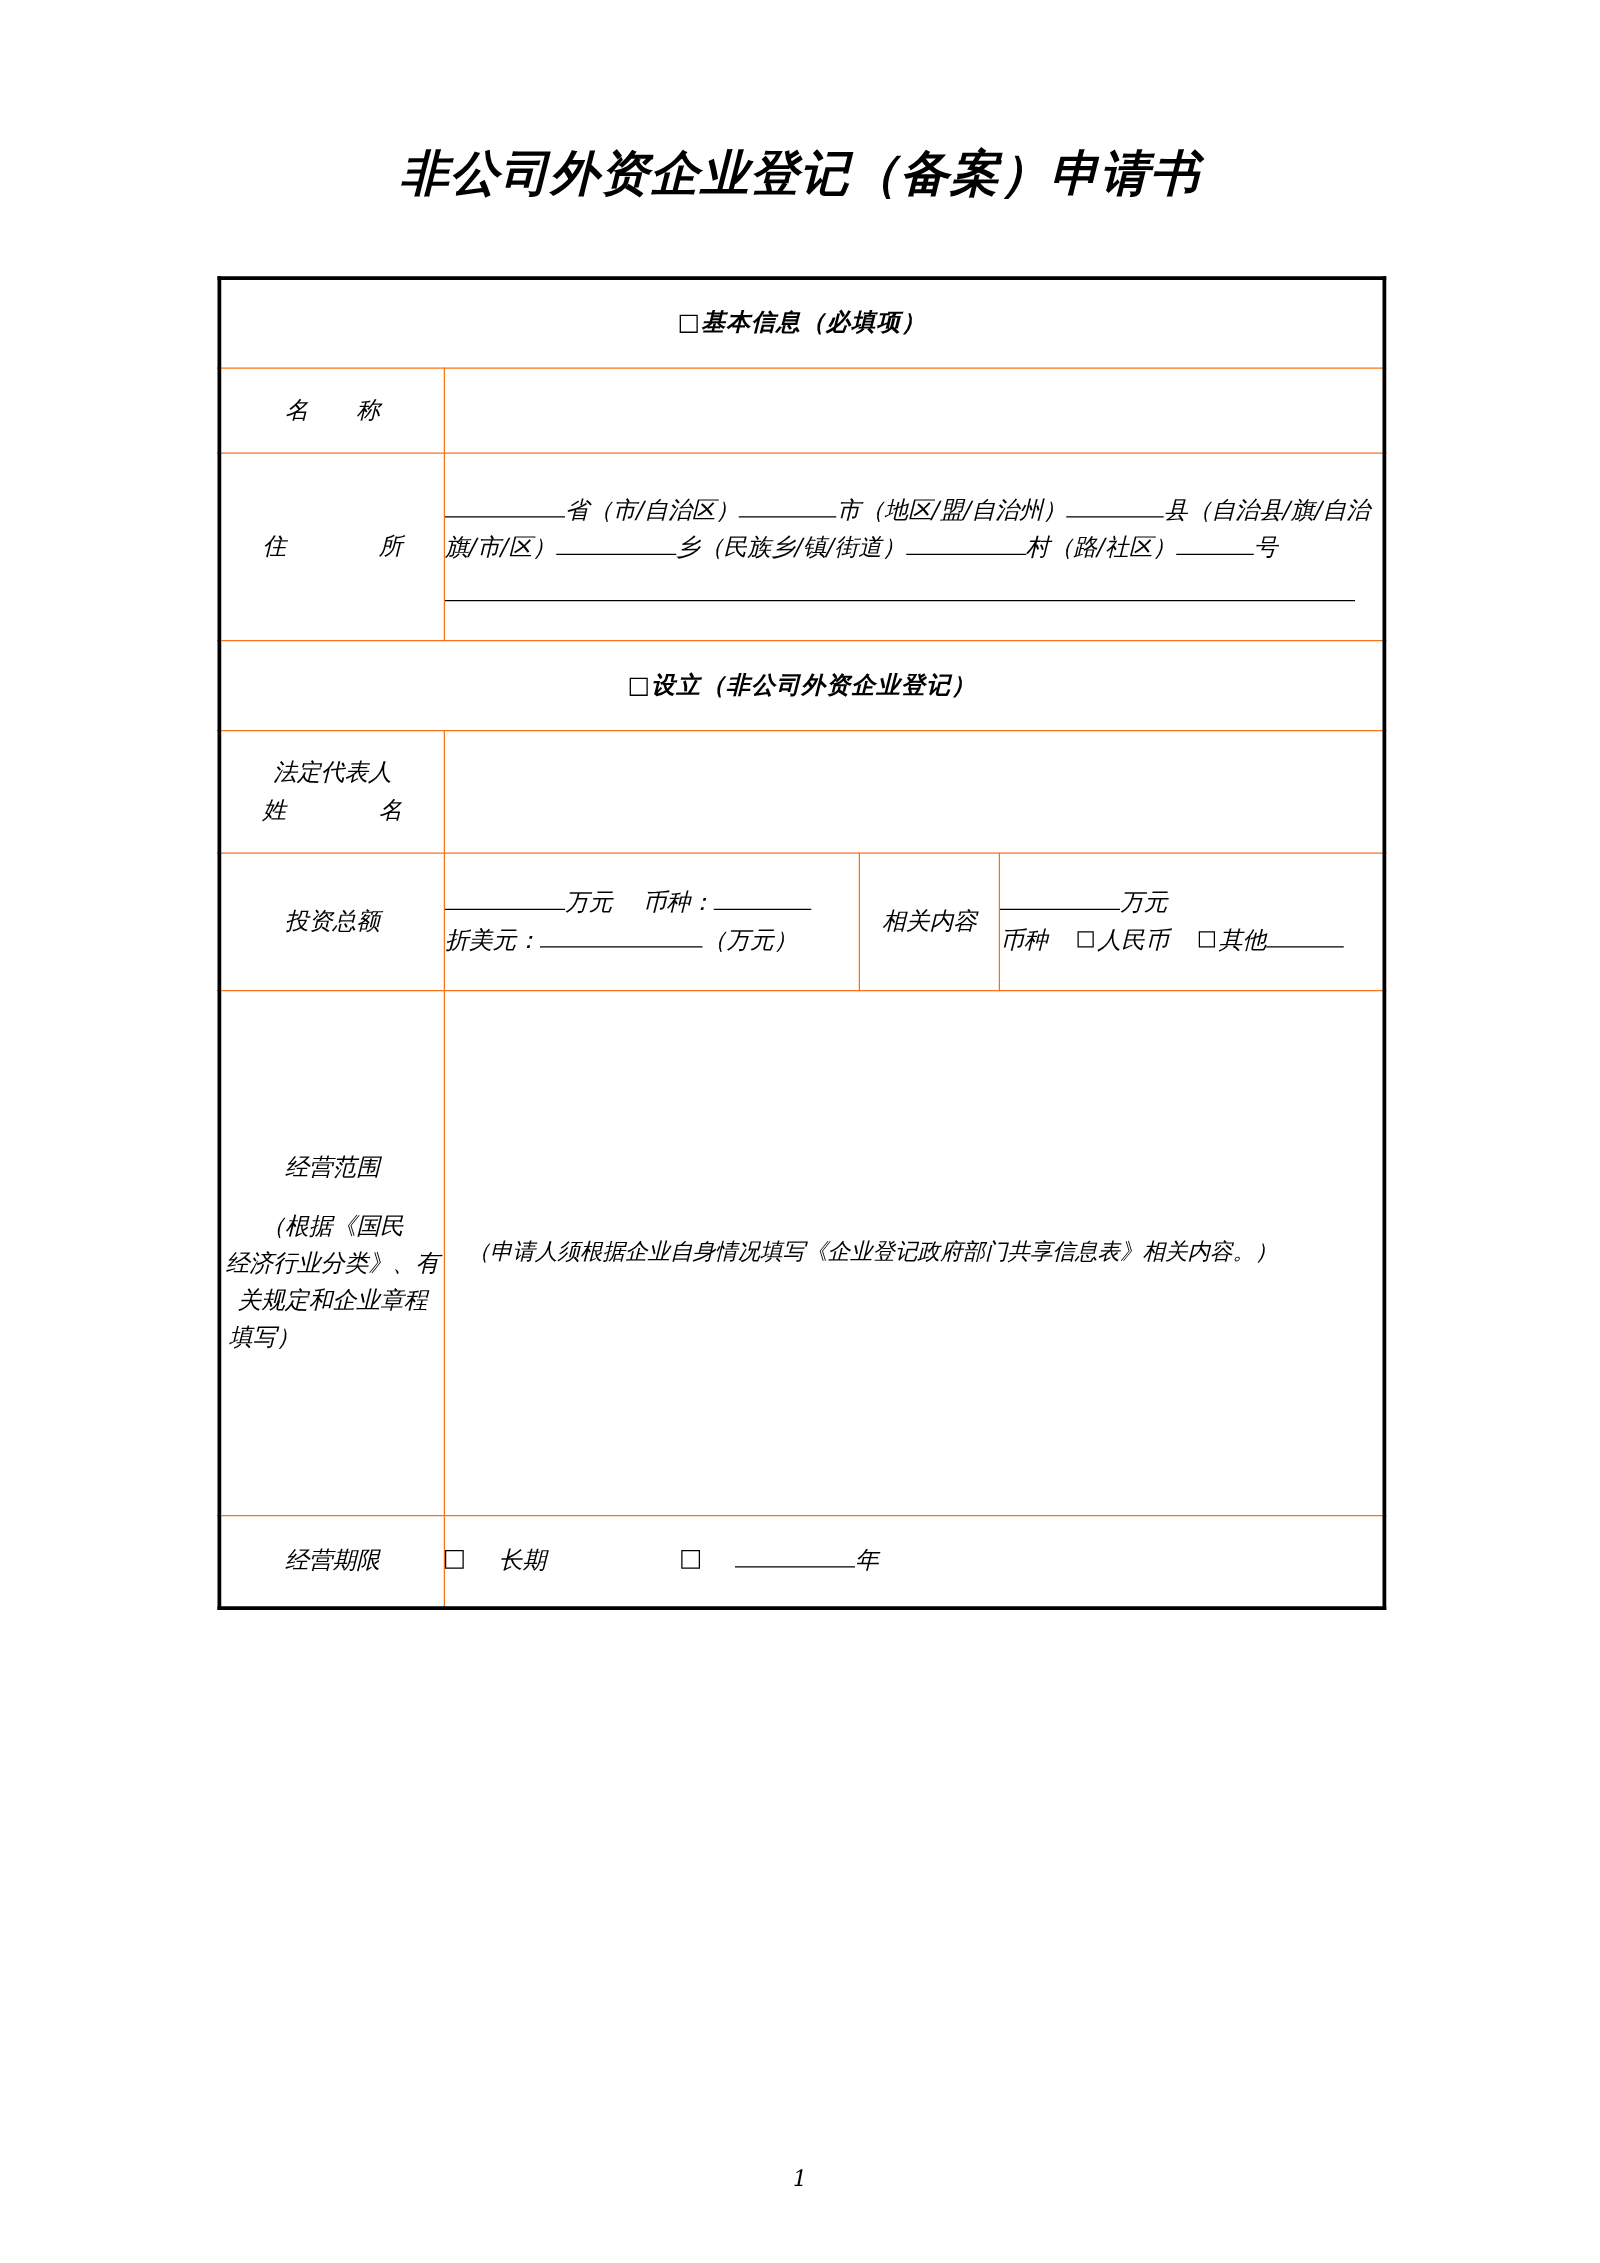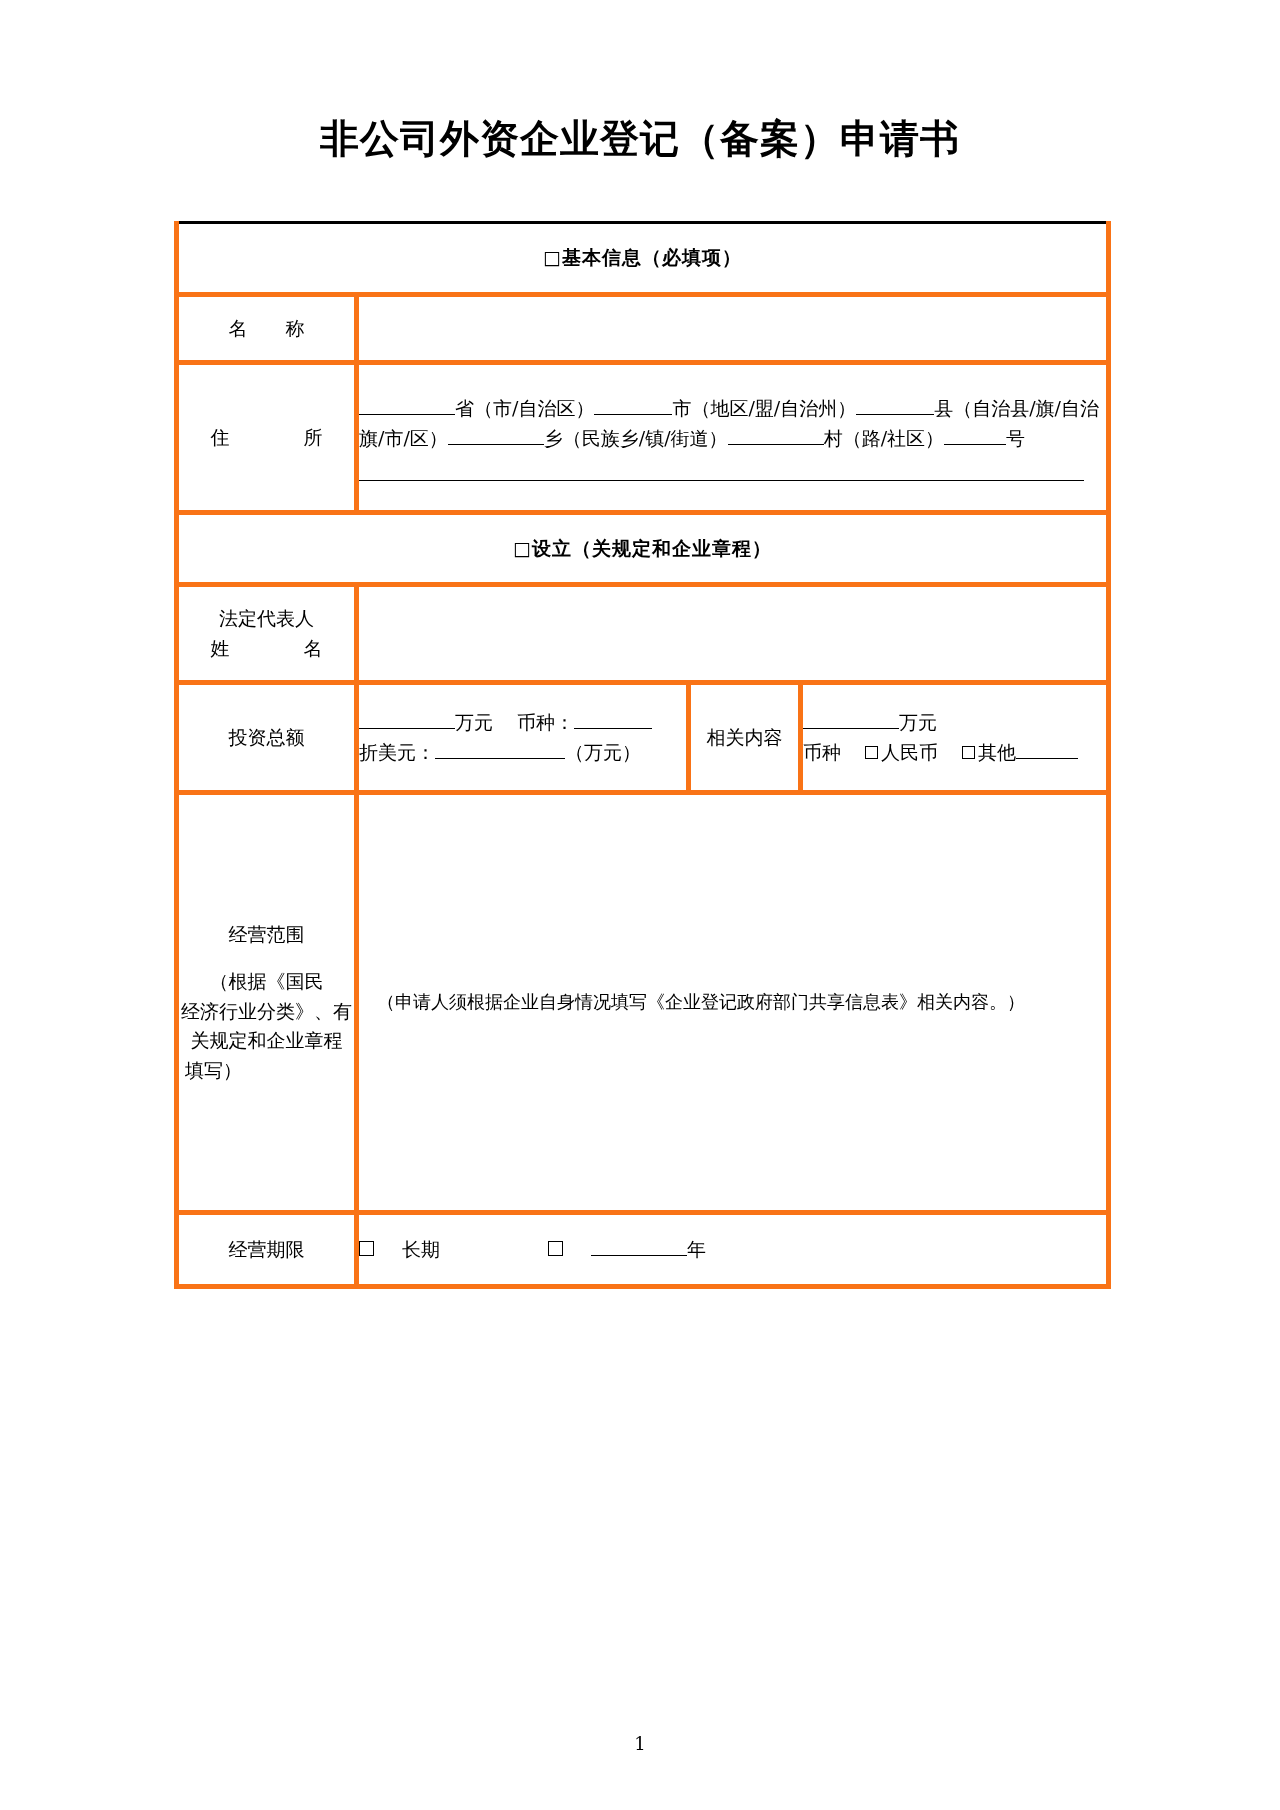--- a/index.html
+++ b/index.html
@@ -13,20 +13,21 @@
     font-family: "DejaVu Serif", "Liberation Serif", serif;
     color: #000000;
     position: relative;
   }
 
   .page {
     width: 1280px;
     height: 1810px;
     position: relative;
     padding: 0;
+    font-style: italic;
   }
 
   .doc-title {
     text-align: center;
     font-size: 39px;
     font-weight: 700;
     letter-spacing: 1px;
     margin: 0;
     padding-top: 112px;
     padding-bottom: 0;
@@ -40,21 +41,21 @@
   }
 
   table.form {
     width: 932px;
     border-collapse: collapse;
     table-layout: fixed;
     border: 3px solid #000;
   }
 
   table.form td {
-    border: 5px solid #f97316;
+    border: 1px solid #f97316;
     padding: 0;
     vertical-align: middle;
     font-size: 19px;
     line-height: 1.55;
   }
 
   
   .section-head td {
     border-left: none;
     border-right: none;
@@ -203,21 +204,21 @@
             </span>
             <span class="ln">
               <span>旗/市/区）</span><span class="u6"></span><span>乡（民族乡/镇/街道）</span><span class="u6"></span><span>村（路/社区）</span><span class="u4"></span><span>号</span>
             </span>
             <span class="ufull"></span>
           </td>
         </tr>
 
         <tr class="section-head">
           <td colspan="4">
-            <span class="cb-text">□</span><span>设立（关规定和企业章程）</span>
+            <span class="cb-text">□</span><span>设立（非公司外资企业登记）</span>
           </td>
         </tr>
 
         <tr>
           <td class="lbl" style="height:98px">
             <span class="l1">法定代表人</span><br>
             <span class="l2 sp">姓　　名</span>
           </td>
           <td class="cell-blank" colspan="3"></td>
         </tr>

